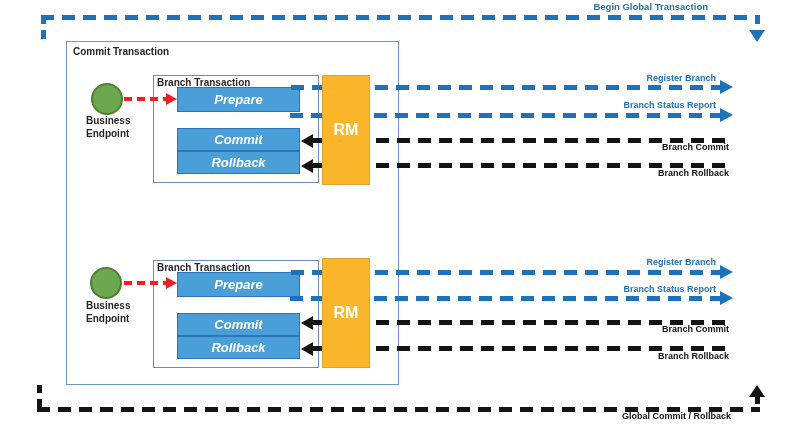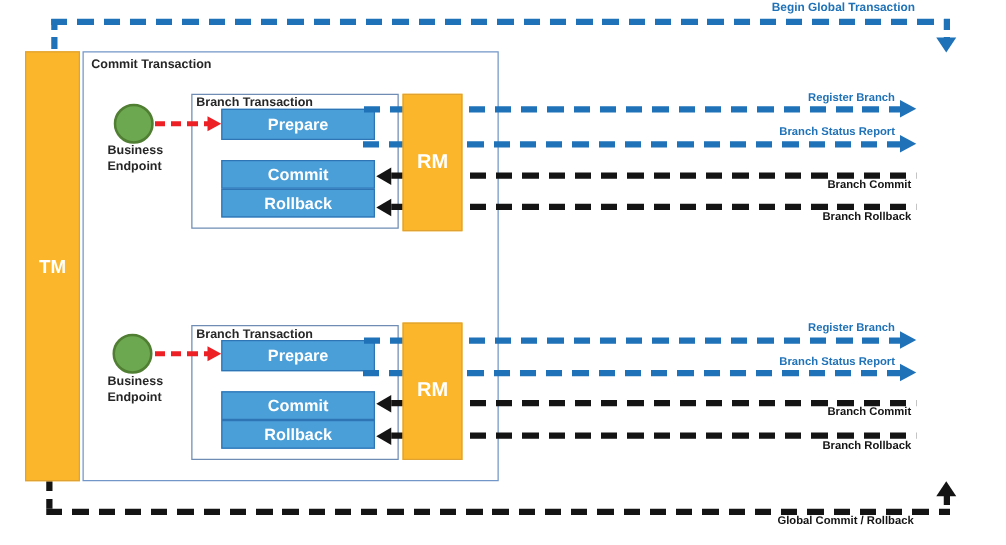--- a/index.html
+++ b/index.html
@@ -23,21 +23,21 @@
         display:flex;align-items:center;justify-content:center;color:var(--white);
         font-weight:bold;z-index:5;}
   .lane-tm{left:20px;top:41px;width:44px;height:344px;font-size:15px;}
   .lane-tc{left:733px;top:43px;width:48px;height:341px;font-size:15px;}
   .rm{left:322px;width:48px;height:110px;background:var(--orange);border:1px solid var(--orange_border);
       box-sizing:border-box;display:flex;align-items:center;justify-content:center;
       color:var(--white);font-weight:bold;font-size:16px;z-index:4;}
   
   .step{left:177px;width:123px;background:var(--blue_box);border:1px solid var(--blue_box_border);
         box-sizing:border-box;display:flex;align-items:center;justify-content:center;
-        color:var(--white);font-weight:600;font-size:13px;z-index:2;}
+        color:var(--white);font-style:italic;font-weight:600;font-size:13px;z-index:2;}
   
   .circle{width:32px;height:32px;border-radius:50%;background:var(--green);
           border:2px solid var(--green_border);box-sizing:border-box;z-index:2;}
   .ep-label{left:86px;font-size:10px;font-weight:bold;color:var(--text_dark);line-height:12.5px;z-index:2;}
   
   .hd-blue{height:5px;background:repeating-linear-gradient(90deg,var(--blue_arrow) 0 13px,transparent 13px 21px);z-index:3;}
   .vd-blue{width:5px;background:repeating-linear-gradient(180deg,var(--blue_arrow) 0 9px,transparent 9px 15px);z-index:3;}
   .hd-black{height:5px;background:repeating-linear-gradient(90deg,var(--black_arrow) 0 13px,transparent 13px 21px);z-index:3;}
   .vd-black{width:5px;background:repeating-linear-gradient(180deg,var(--black_arrow) 0 8px,transparent 8px 14px);z-index:3;}
   .hd-red{height:4px;background:repeating-linear-gradient(90deg,var(--red_arrow) 0 8px,transparent 8px 13px);z-index:3;}
@@ -107,21 +107,21 @@
       <span>Rollback</span>
     </div>
   <div class="abs rm" style="top:258px;">
       <span>RM</span>
     </div>
 
   <div class="abs vd-blue" style="left:41px;top:15px;height:26px;"></div>
   <div class="abs hd-blue" style="left:41px;top:15px;width:719px;"></div>
   <div class="abs vd-blue" style="left:755px;top:15px;height:17px;"></div>
   <div class="abs ar-down-blue" style="left:749px;top:30px;"></div>
-  <div class="abs msg msg-blue msg-big" style="left:480px;top:1px;width:252px;">Begin Global Transaction</div>
+  <div class="abs msg msg-blue msg-big" style="left:456px;top:1px;width:252px;">Begin Global Transaction</div>
 
   <div class="abs hd-blue" style="left:291px;top:85px;width:431px;"></div>
   <div class="abs ar-right-blue" style="left:720px;top:80px;"></div>
   <div class="abs msg msg-blue" style="left:516px;top:73px;width:200px;">Register Branch</div>
 
   <div class="abs hd-blue" style="left:290px;top:113px;width:432px;"></div>
   <div class="abs ar-right-blue" style="left:720px;top:108px;"></div>
   <div class="abs msg msg-blue" style="left:516px;top:100px;width:200px;">Branch Status Report</div>
 
   <div class="abs hd-black" style="left:313px;top:138px;width:420px;"></div>
@@ -147,17 +147,14 @@
   <div class="abs hd-black" style="left:313px;top:346px;width:420px;"></div>
   <div class="abs ar-left-black" style="left:301px;top:342px;"></div>
   <div class="abs msg msg-black" style="left:529px;top:351px;width:200px;">Branch Rollback</div>
 
   <div class="abs vd-black" style="left:37px;top:385px;height:22px;"></div>
   <div class="abs hd-black" style="left:37px;top:407px;width:723px;"></div>
   <div class="abs vd-black" style="left:755px;top:396px;height:13px;"></div>
   <div class="abs ar-up-black" style="left:749px;top:385px;"></div>
   <div class="abs msg msg-black" style="left:480px;top:411px;width:251px;">Global Commit / Rollback</div>
 
-  <div class="abs lane lane-tm">
-      <span>TM</span>
-    </div>
 
 </div>
 
 </body></html>

